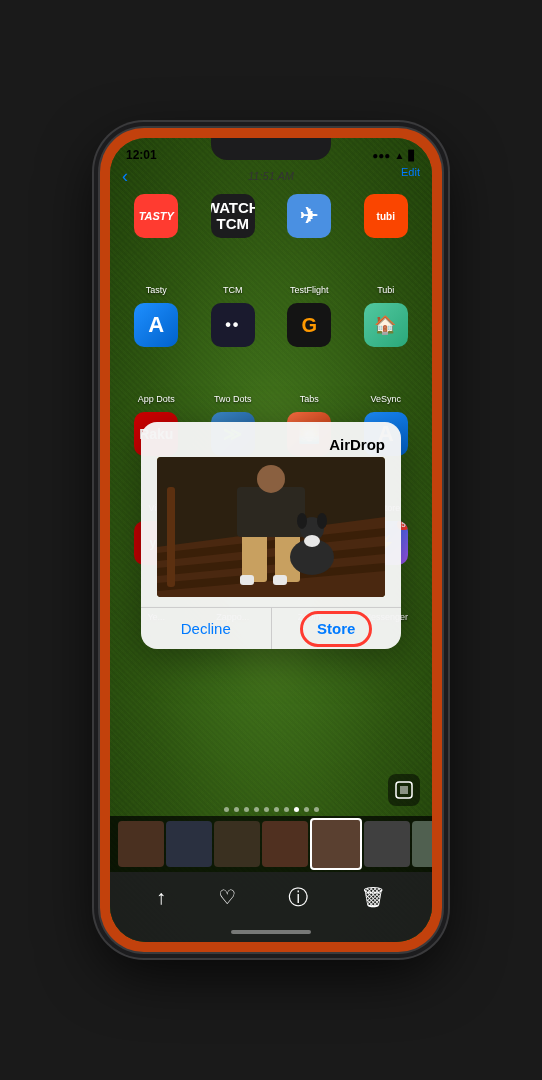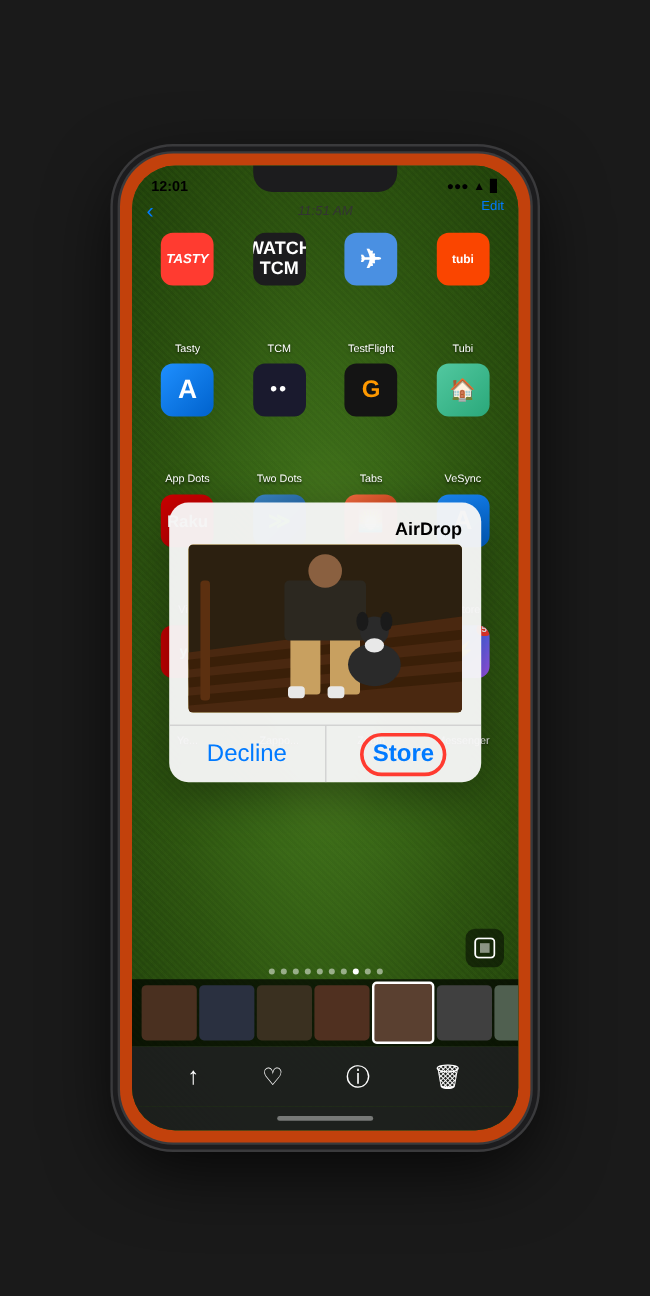--- a/index.html
+++ b/index.html
@@ -237,21 +237,21 @@
     
     .modal-buttons {
       display: flex;
       border-top: 1px solid #ccc;
       margin-top: 10px;
     }
     .modal-btn {
       flex: 1;
       padding: 12px;
       text-align: center;
-      font-size: 20px;
+      font-size: 15px;
       cursor: pointer;
       background: transparent;
       border: none;
       font-family: inherit;
     }
     .modal-btn-decline {
       color: #007aff;
       border-right: 1px solid #ccc;
     }
     .modal-btn-accept {

